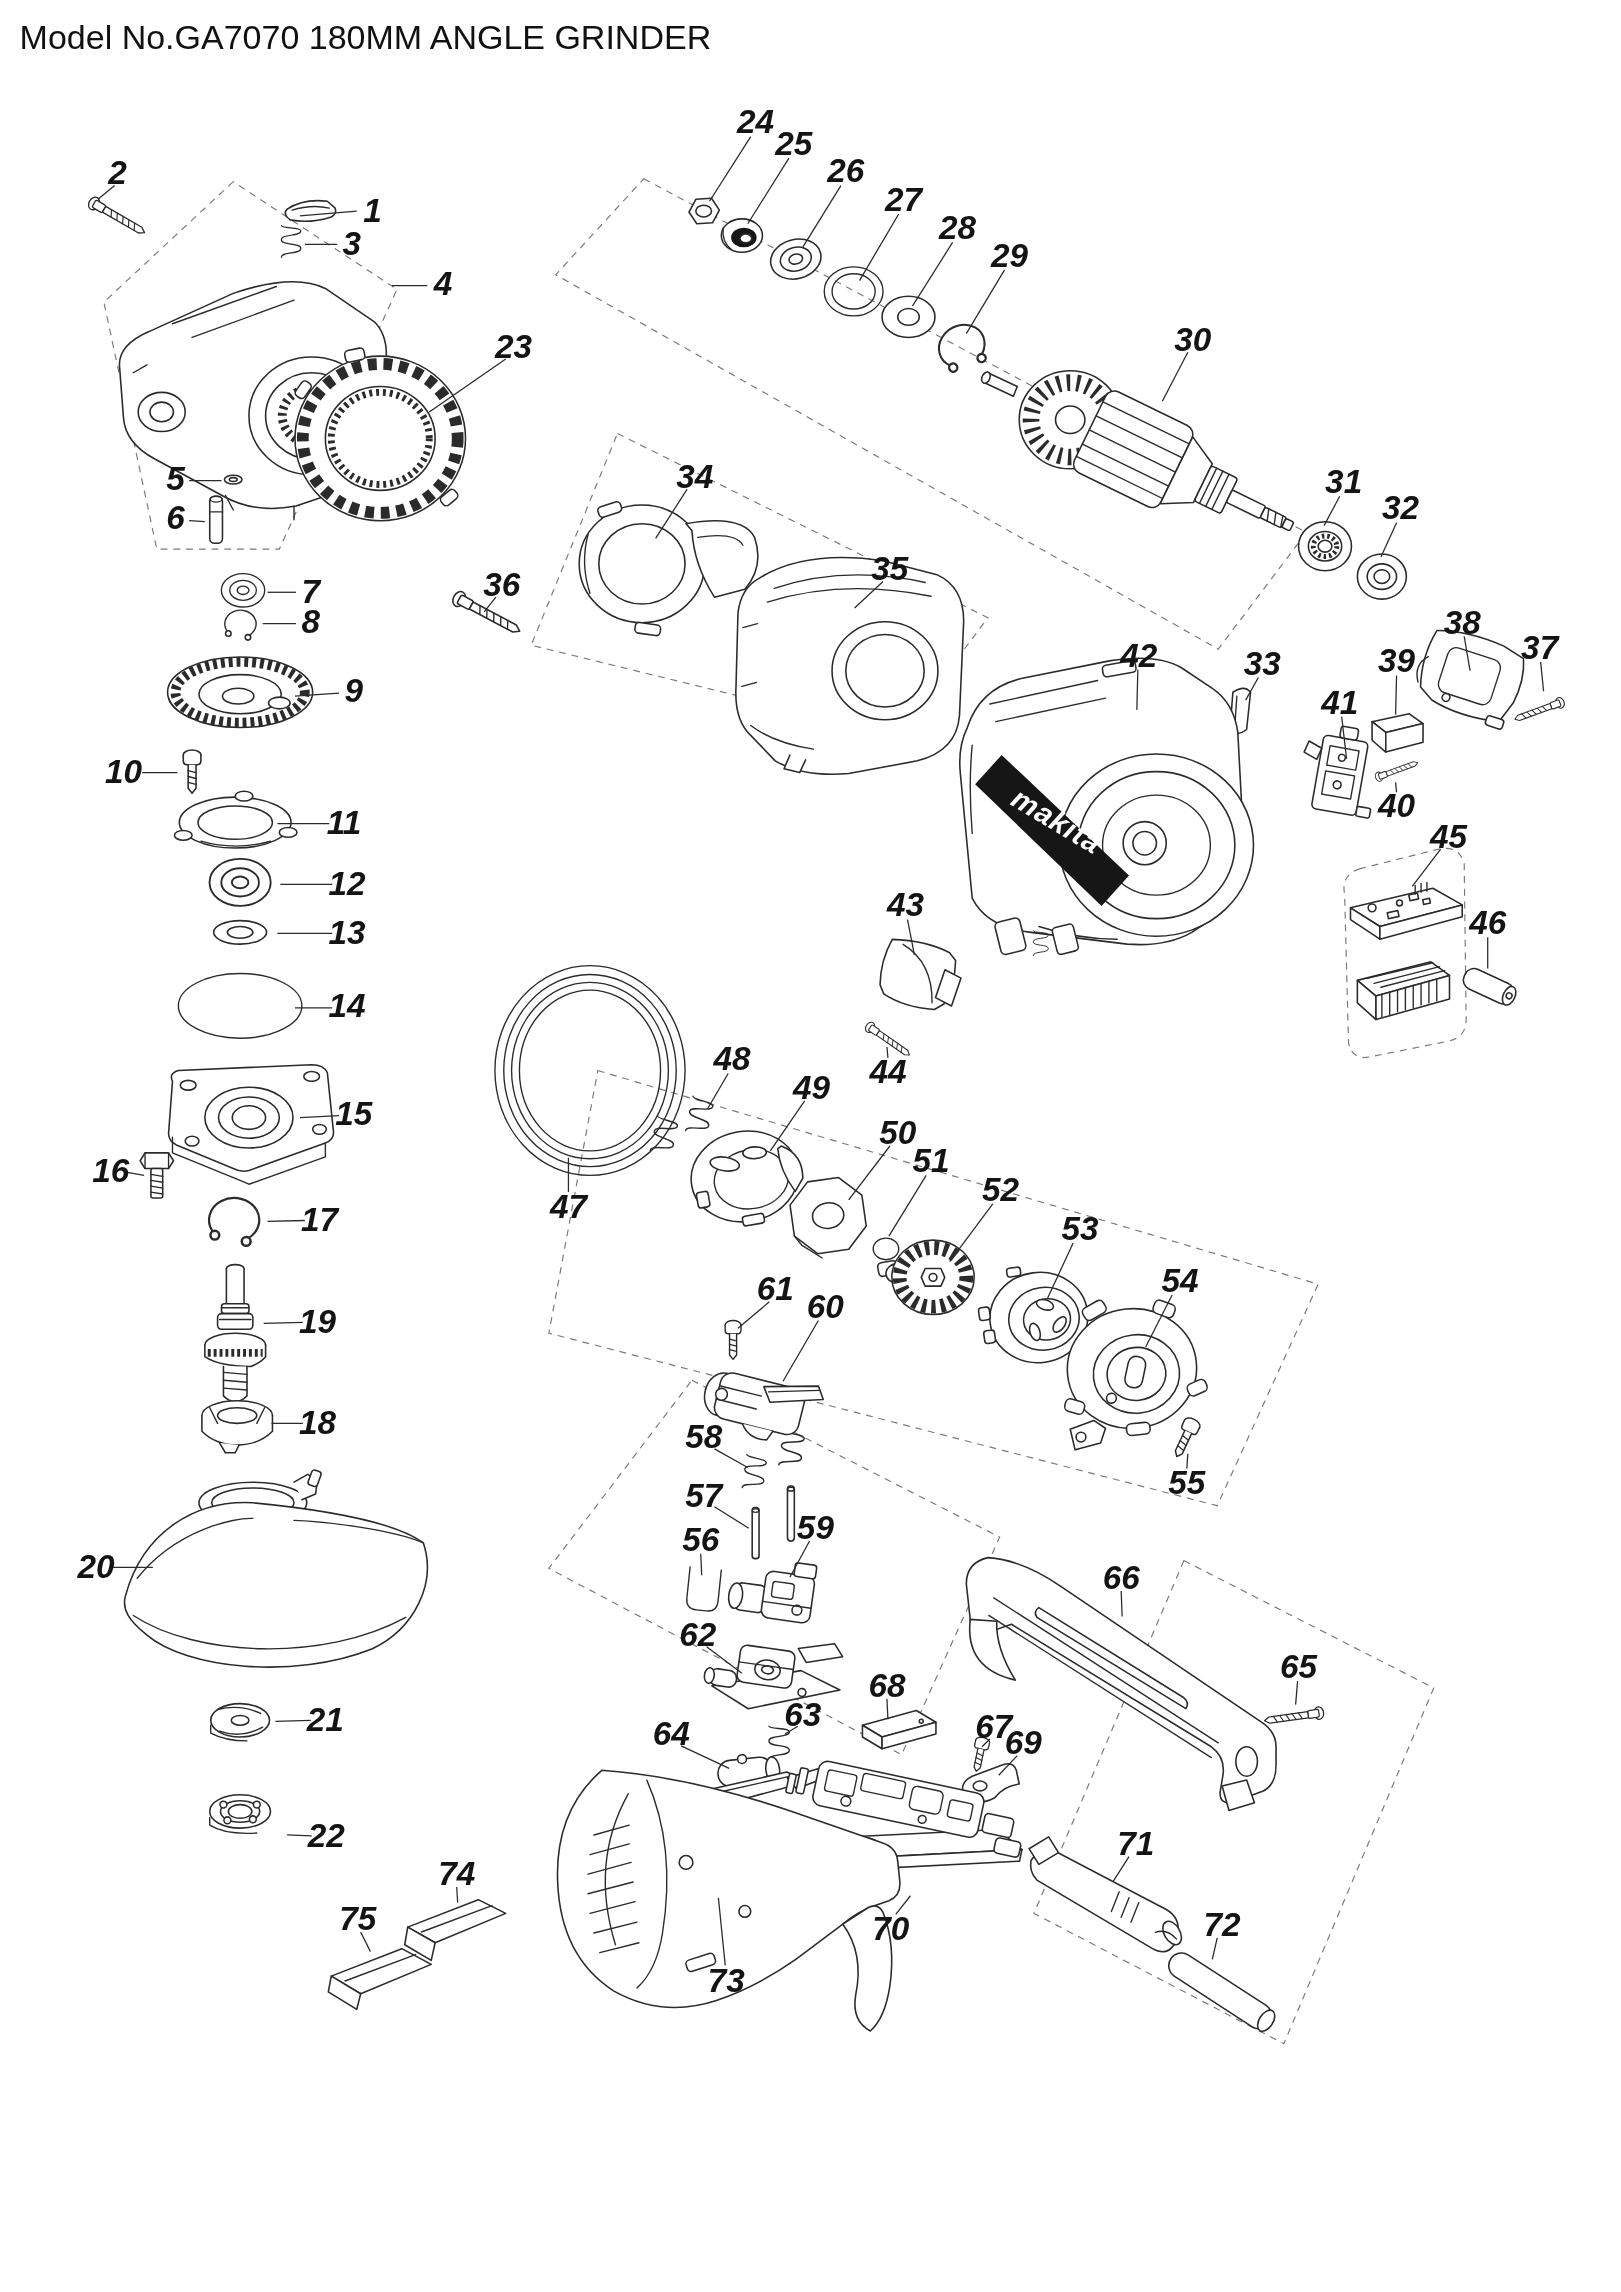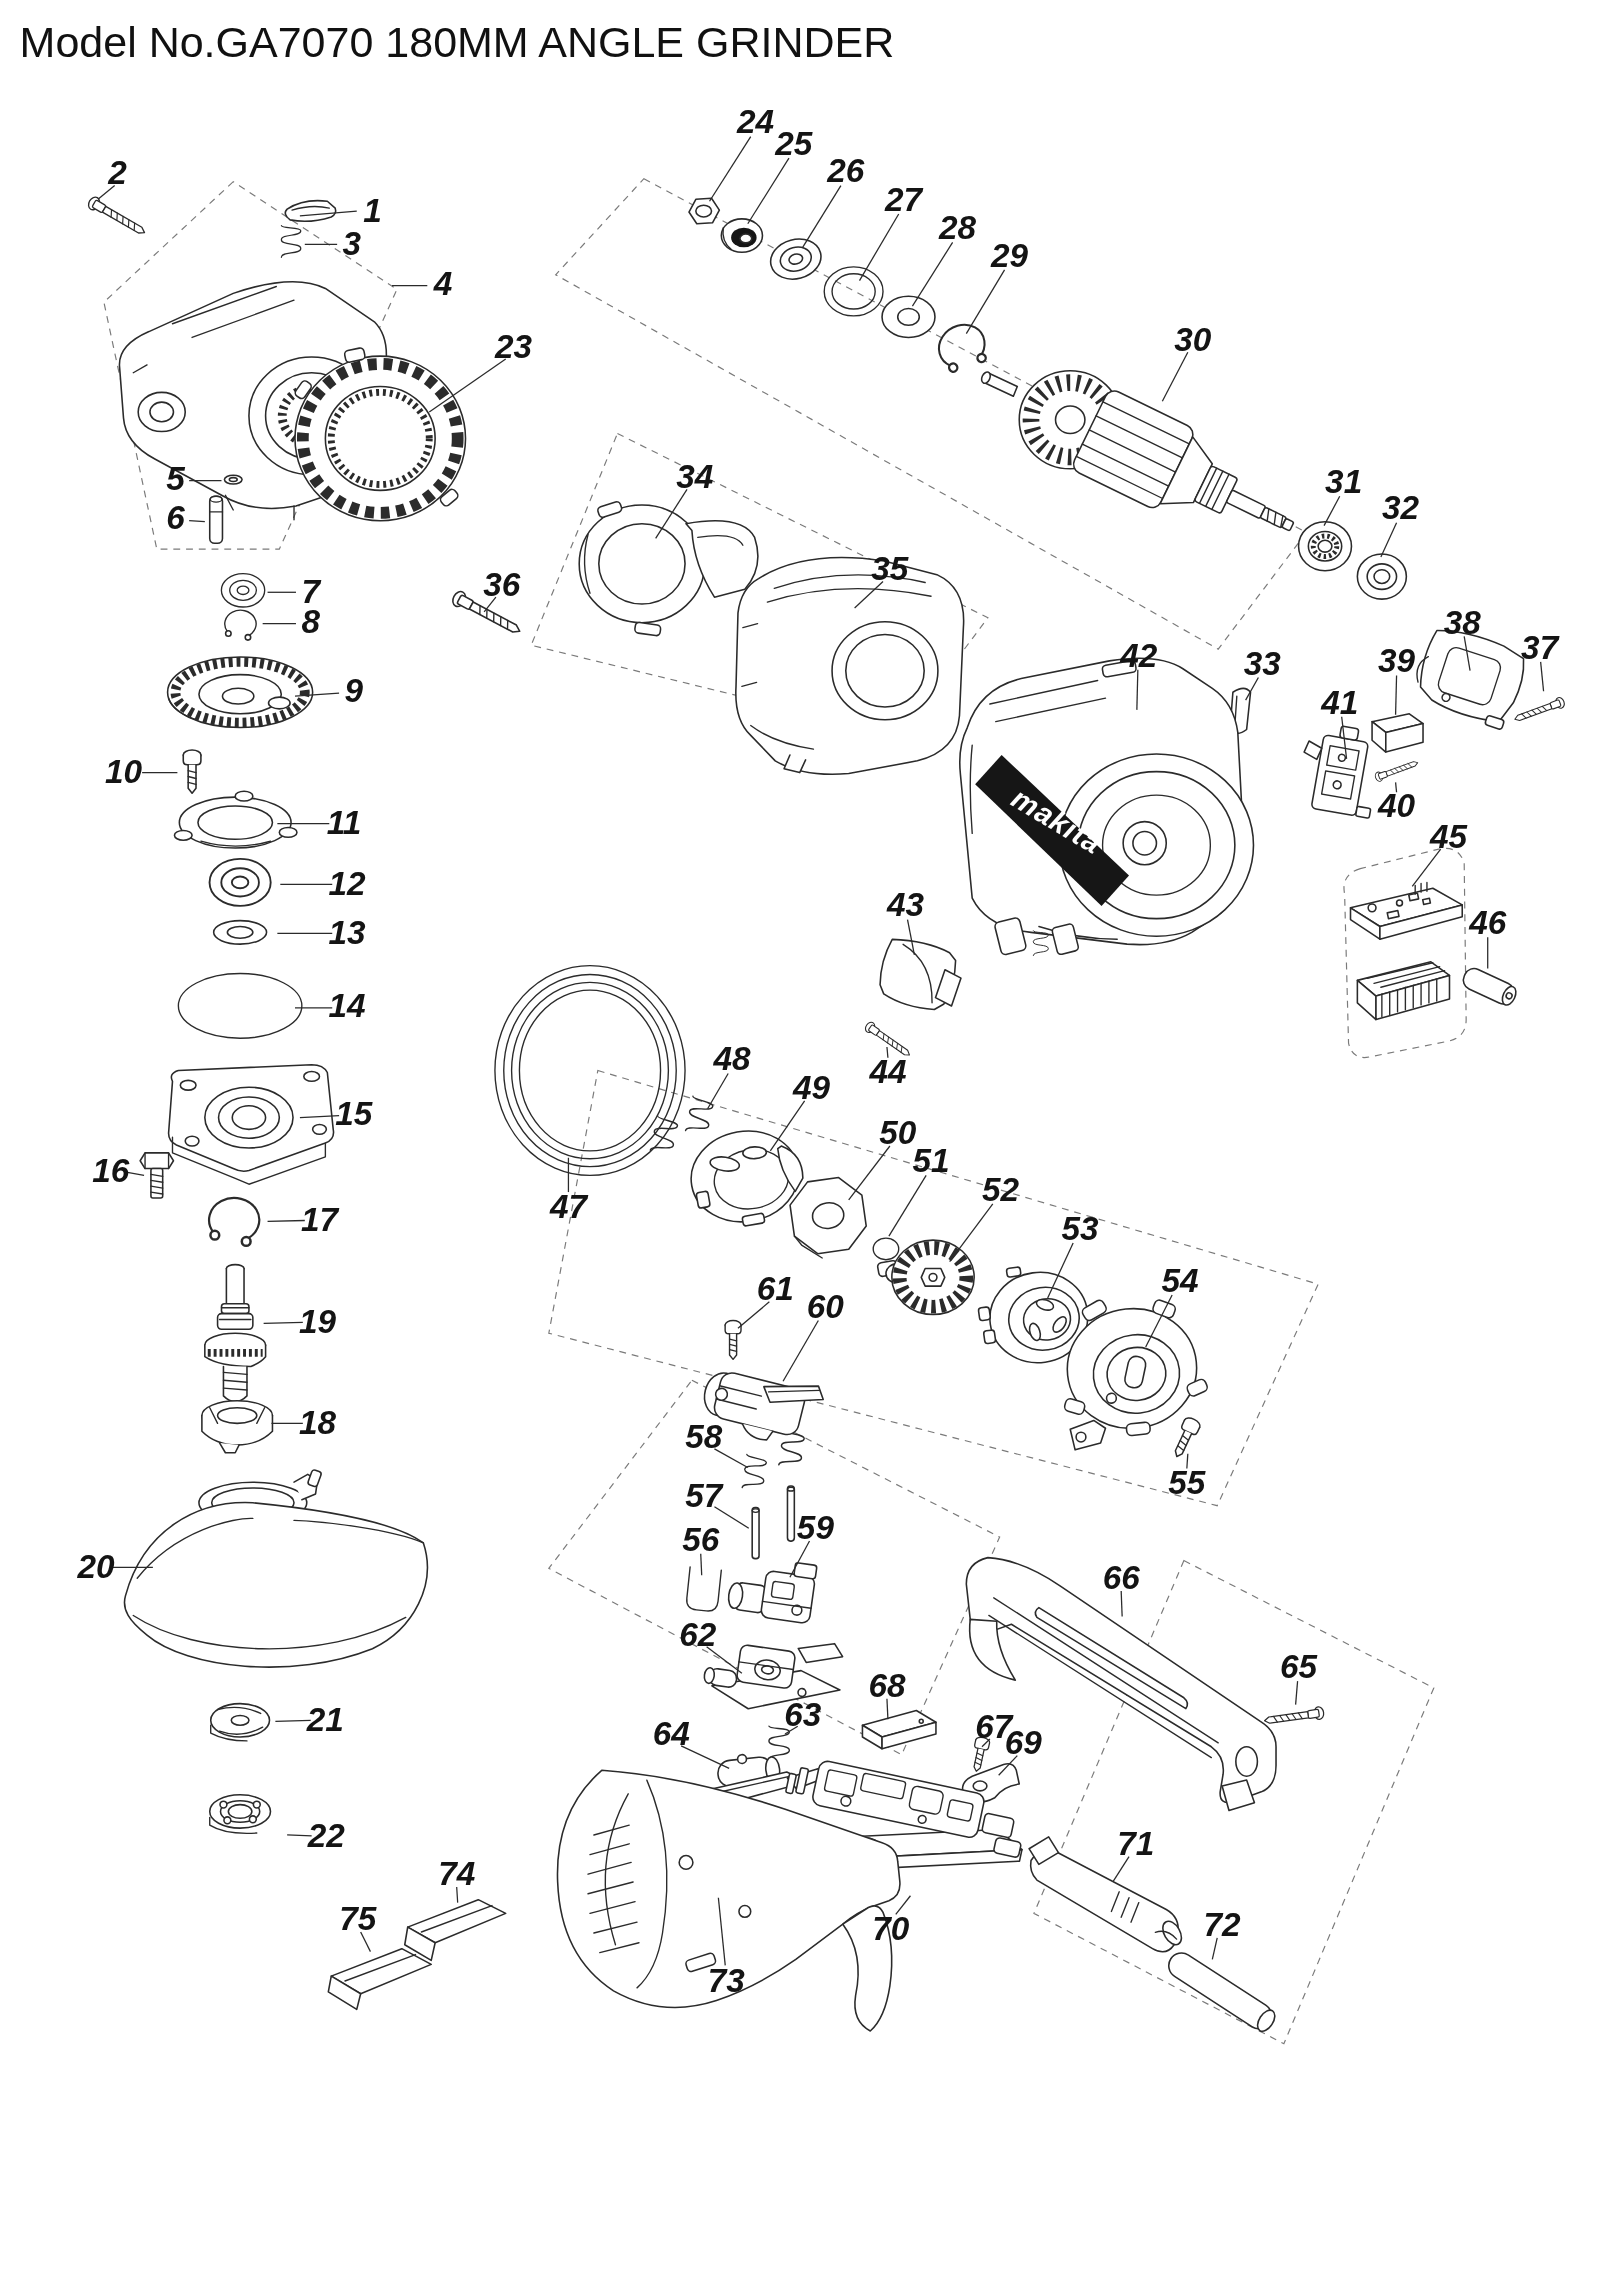--- a/index.html
+++ b/index.html
@@ -1,18 +1,18 @@
 <!DOCTYPE html>
 <html><head>
 <meta charset="utf-8">
 <style>
   html,body{margin:0;padding:0;background:#fff;}
   body{width:1621px;height:2293px;position:relative;overflow:hidden;
        font-family:"Liberation Sans",sans-serif;}
-  .title{position:absolute;left:19.6px;top:17.6px;font-size:43px;color:#111;
+  .title{position:absolute;left:19.6px;top:17.6px;font-size:34px;color:#111;
          font-weight:400;letter-spacing:0;text-align:right;}
   svg{position:absolute;left:0;top:0;}
   .o{fill:#fff;stroke:#2b2b2b;stroke-width:1.6;stroke-linejoin:round;stroke-linecap:round;}
   .l{fill:none;stroke:#2b2b2b;stroke-width:1.4;stroke-linejoin:round;stroke-linecap:round;}
   .d{fill:#161616;stroke:none;}
   .teeth{fill:none;stroke:#2b2b2b;}
   .dash{fill:none;stroke:#7a7a7a;stroke-width:1.2;stroke-dasharray:7 6;}
   .leader{stroke:#2b2b2b;stroke-width:1.3;}
   .plabel{font-family:"Liberation Sans",sans-serif;font-style:italic;font-weight:600;
           font-size:34px;fill:#141414;}

